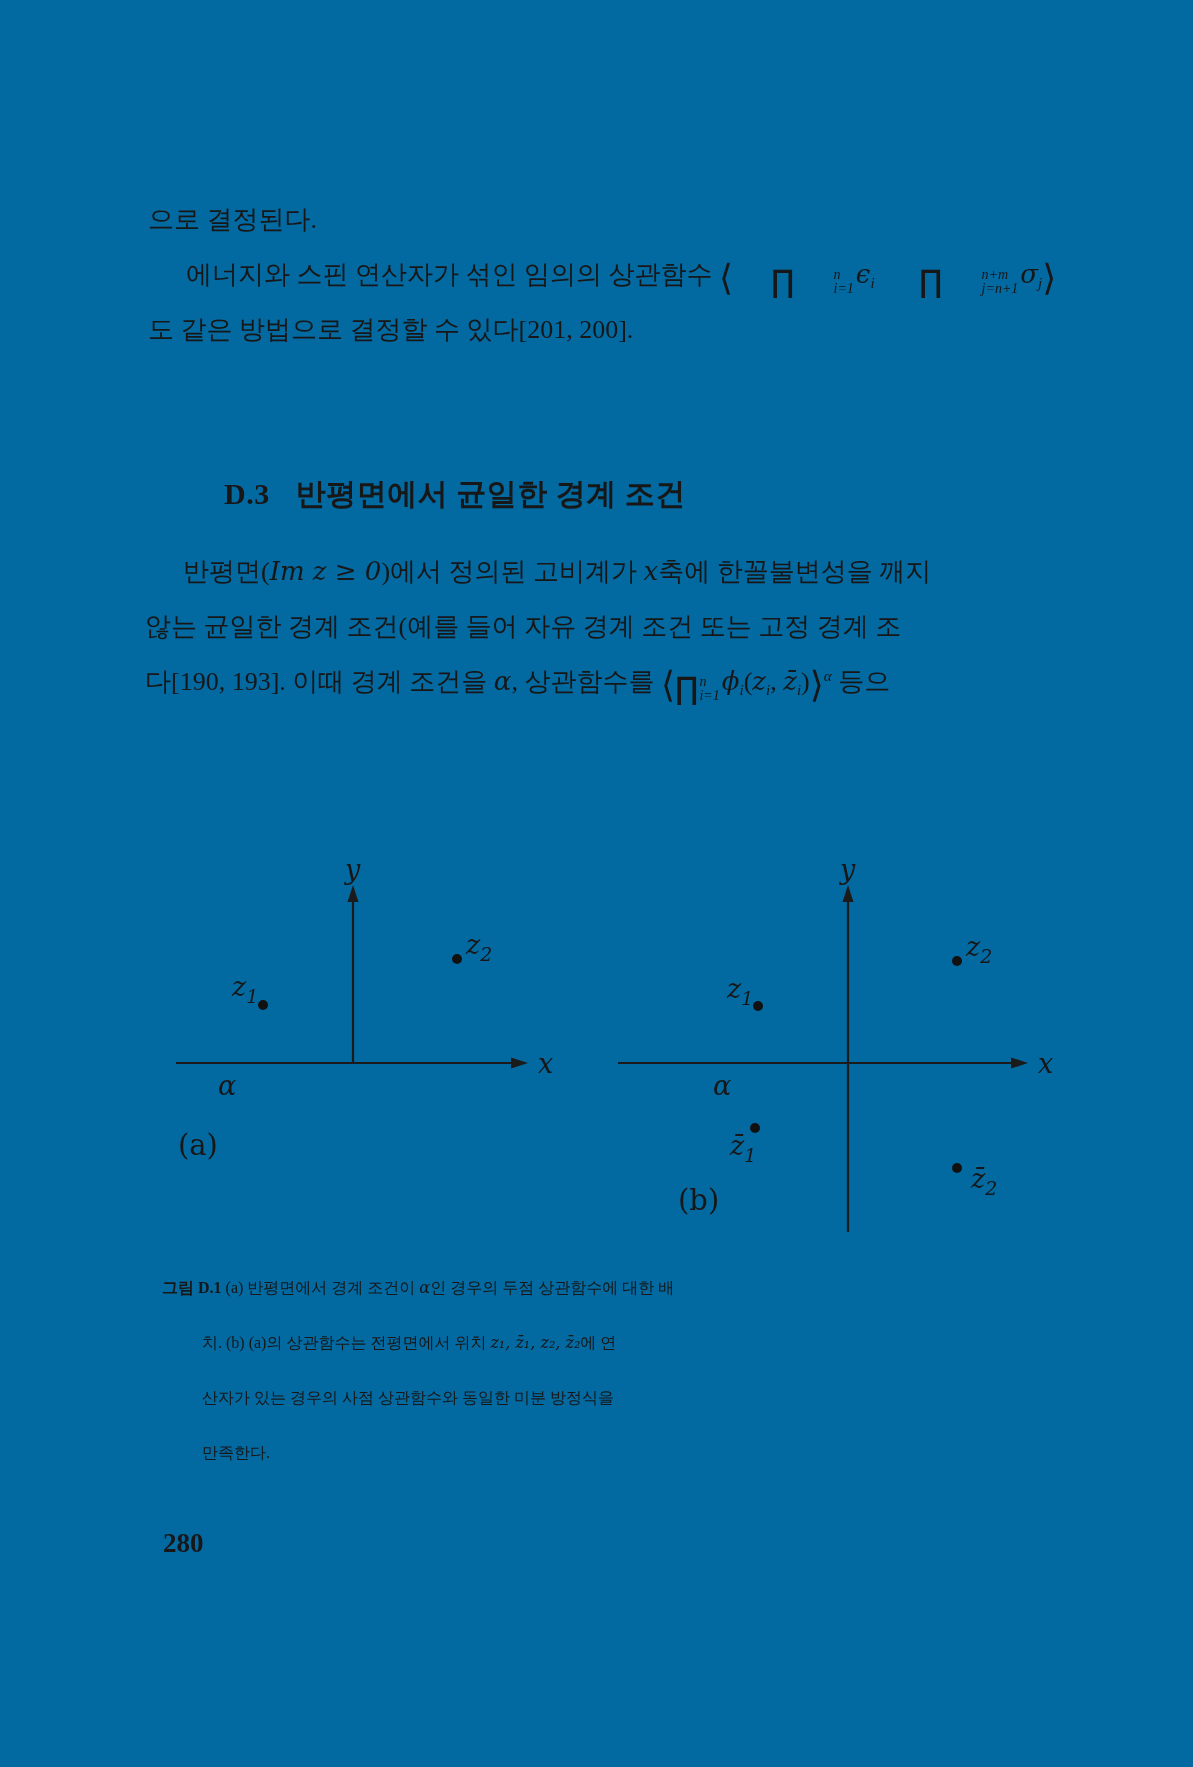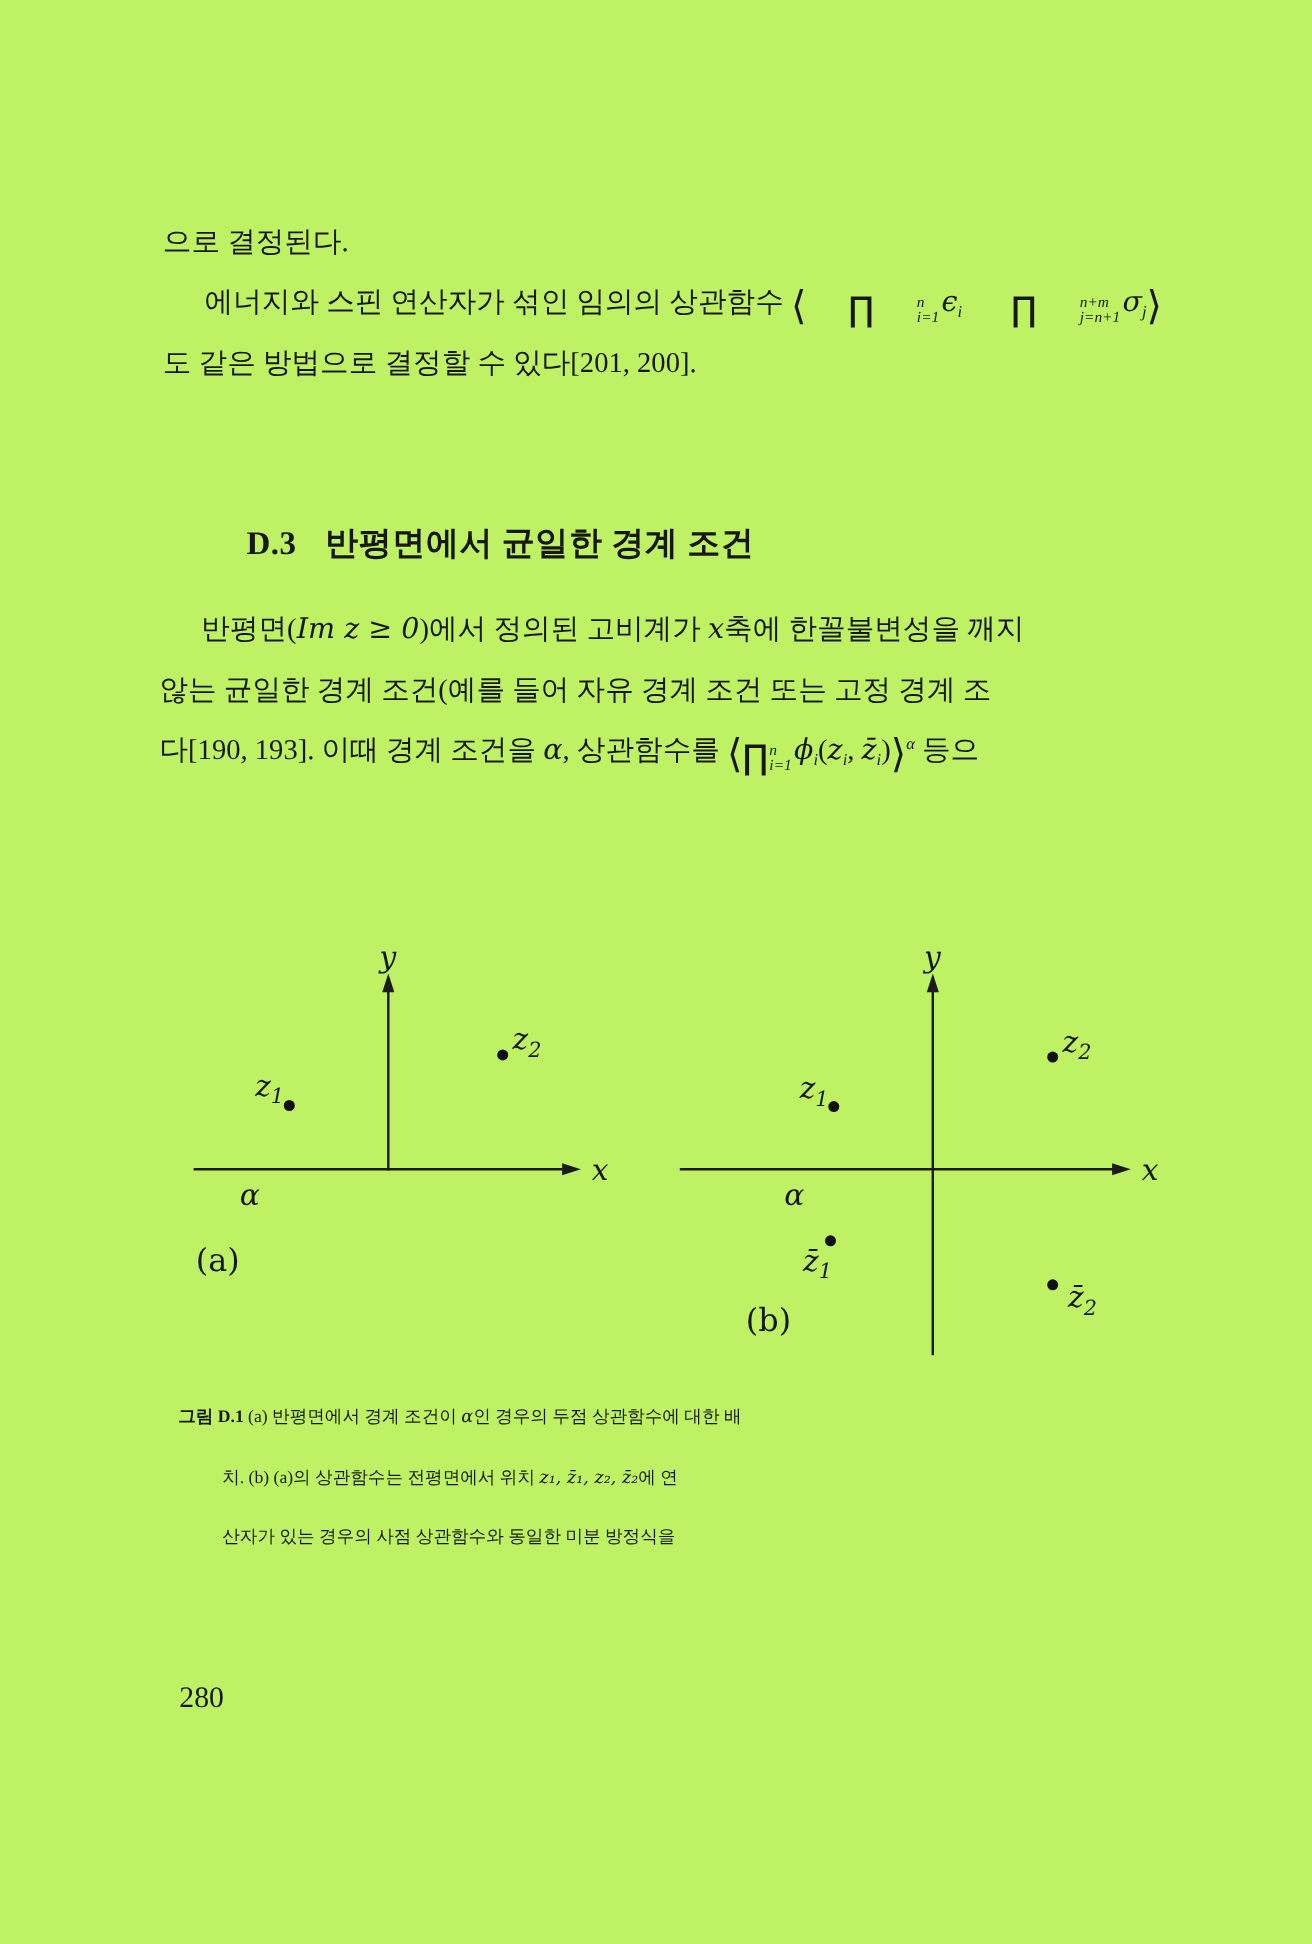--- a/index.html
+++ b/index.html
@@ -1,20 +1,20 @@
 <!DOCTYPE html>
 <html><head>
 <meta charset="utf-8">
 <style>
   html,body{margin:0;padding:0;background:#e9e9e7;}
   .page{
     position:relative;
     width:1193px;height:1767px;
     margin:0 auto;
-    background:#bef264;
+    background:#0369a1;
     color:#171717;
     font-family:"Liberation Serif","DejaVu Serif",serif;
     overflow:hidden;
   }
   .blk{position:absolute;}
   .line{display:block;height:55px;line-height:55px;white-space:pre;font-size:26px;}
   .indent{text-indent:38px;}
   .cap-line{display:block;height:55px;line-height:55px;white-space:pre;font-size:16px;}
   .cap-rest{margin-left:40px;}
   .bold{font-weight:bold;}
@@ -23,21 +23,21 @@
   .math{white-space:nowrap;}
   .math span{line-height:1;}
   .bigbr{font-family:"DejaVu Sans","Liberation Sans",sans-serif;font-size:36px;font-weight:200;vertical-align:-7px;}
   .prodwrap{display:inline-flex;align-items:center;vertical-align:-9px;}
   .prodsym{font-size:31px;font-family:"DejaVu Sans",sans-serif;}
   .limcol{display:inline-flex;flex-direction:column;justify-content:center;font-size:14px;line-height:1.15;font-style:italic;margin:0 2px 0 1px;}
   .msub{font-size:15px;font-style:italic;vertical-align:-5px;}
   .msup{font-size:15px;font-style:italic;vertical-align:9px;}
   .heading{font-size:30px;font-weight:bold;letter-spacing:0.5px;white-space:pre;text-align:center;}
   .secnum{margin-right:26px;}
-  .pageno{font-size:27px;font-weight:normal;}
+  .pageno{font-size:27px;font-weight:bold;}
   
   svg .axis{stroke:#1b1b1b;stroke-width:2.2;fill:none;}
   svg .dot{fill:#111;}
   svg .arrow{fill:#1b1b1b;}
   svg text{fill:#171717;font-family:"DejaVu Serif","Liberation Serif",serif;font-style:italic;font-size:27px;}
   svg .svgsub{font-size:19px;}
   svg .panel{font-style:normal;font-size:29px;}
 </style>
 </head>
 <body>
@@ -109,17 +109,18 @@
     <circle class="dot" cx="367" cy="313" r="5"></circle>
     <text x="381" y="333"><tspan>z̄</tspan><tspan class="svgsub" dy="7">2</tspan></text>
     <text x="123" y="240"><tspan>α</tspan></text>
     <text class="panel" x="88" y="355"><tspan>(b)</tspan></text>
   </svg>
 
   <div class="blk" style="left:162px;top:1260px;width:760px;">
     <div class="cap-line"><span class="bold">그림 D.1</span><span> </span><span>(a) 반평면에서 경계 조건이 </span><span class="mit">α</span><span>인 경우의 두점 상관함수에 대한 배</span></div>
     <div class="cap-line cap-rest"><span>치. (b) (a)의 상관함수는 전평면에서 위치 </span><span class="mit">z₁, z̄₁, z₂, z̄₂</span><span>에 연</span></div>
     <div class="cap-line cap-rest"><span>산자가 있는 경우의 사점 상관함수와 동일한 미분 방정식을</span></div>
+    <div class="cap-line cap-rest"><span>만족한다.</span></div>
   </div>
 
   <div class="blk pageno" style="left:163px;top:1528px;">280</div>
 
 </div>
 
 </body></html>

